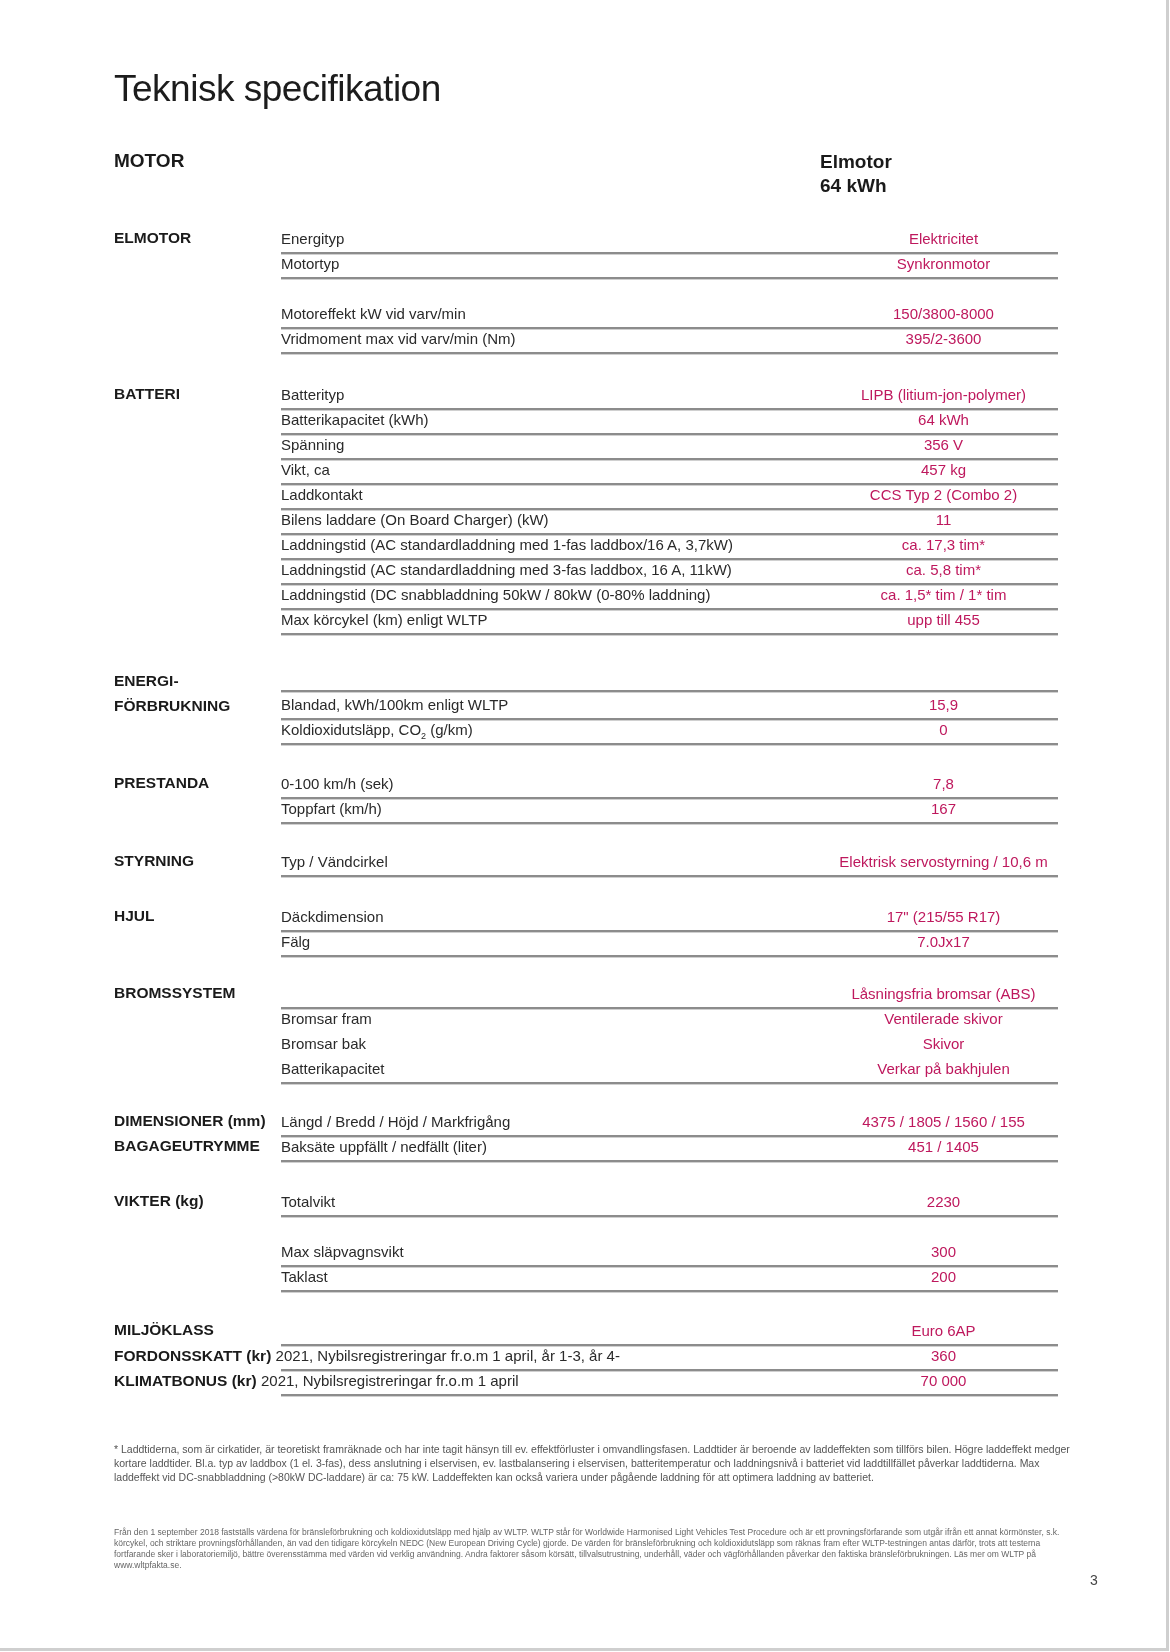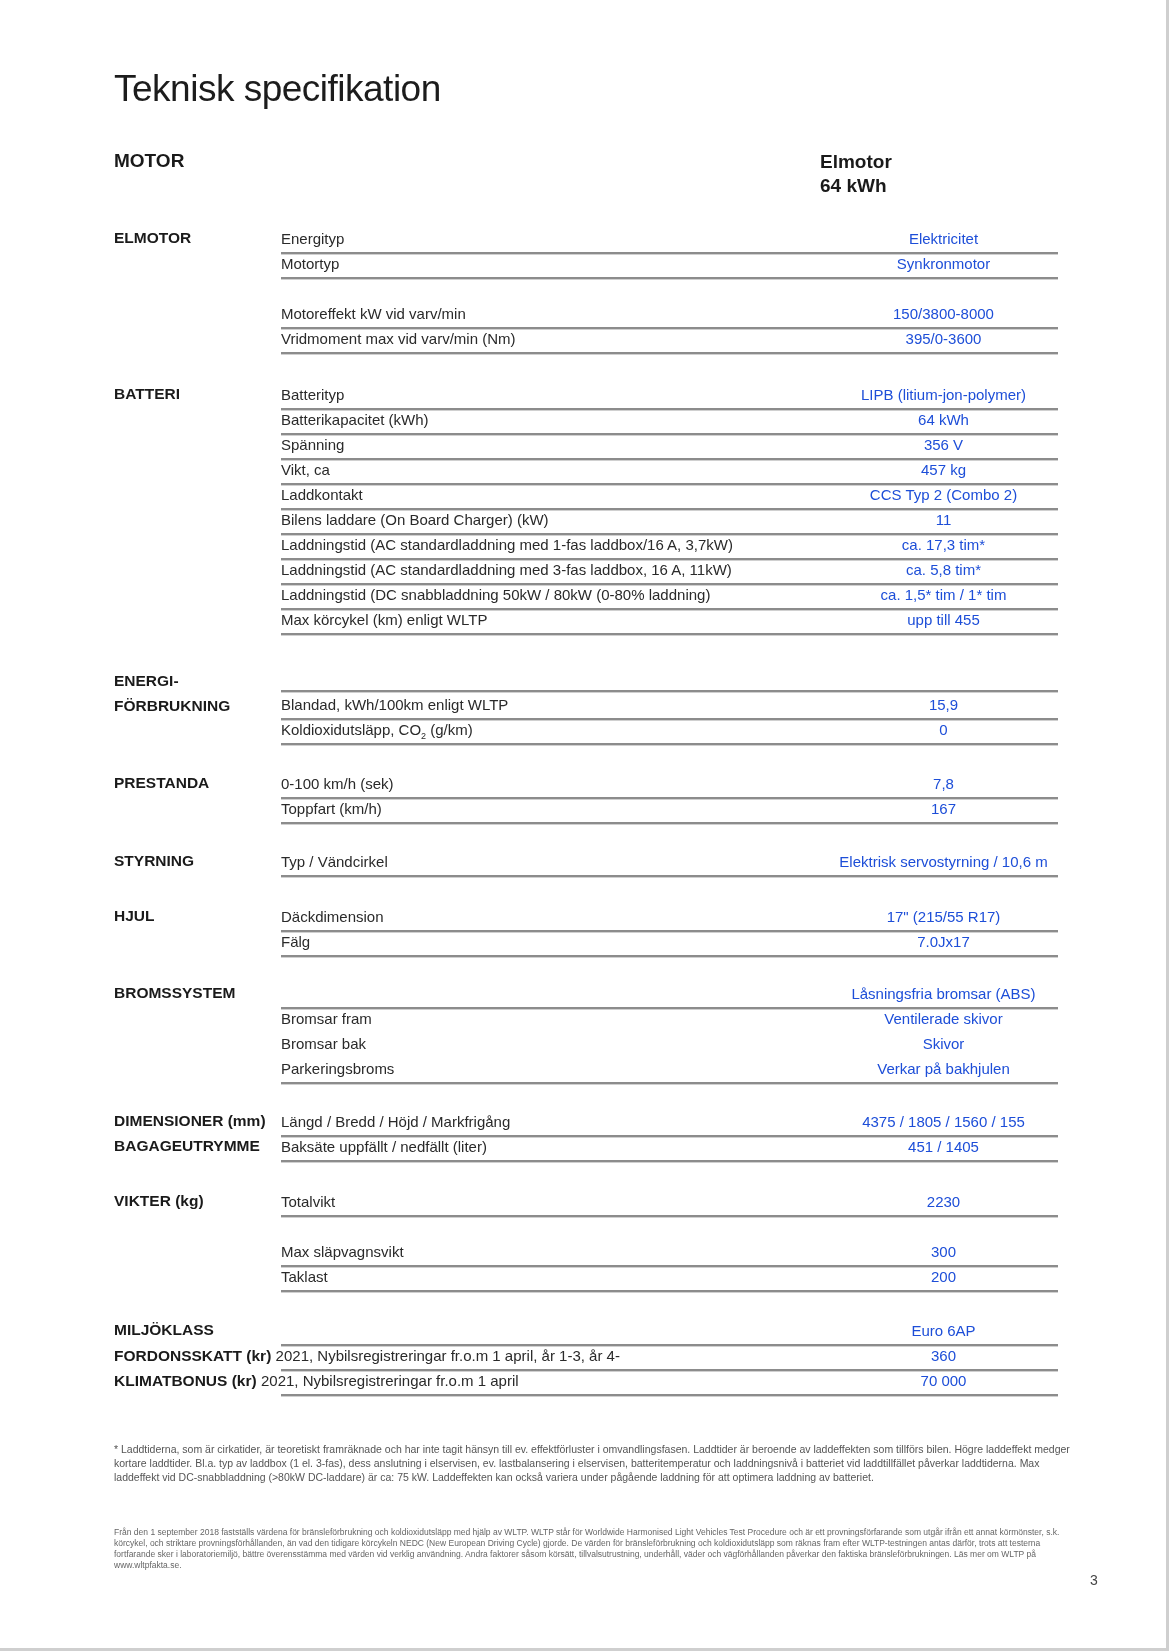--- a/index.html
+++ b/index.html
@@ -10,21 +10,21 @@
   .title { position: absolute; left: 114px; top: 68px; font-size: 37px; font-weight: 400;
            letter-spacing: -0.5px; color: #1c1c1c; }
   .motor-head { position: absolute; left: 114px; top: 150px; font-size: 19px; font-weight: 700; }
   .model-head { position: absolute; left: 820px; top: 150px; font-size: 19px; font-weight: 700; line-height: 24px; }
   .sec-label { position: absolute; left: 114px; font-size: 15.5px; font-weight: 700; white-space: nowrap; }
   .row { position: absolute; left: 281px; width: 777px; height: 25px;
          border-bottom: 2px solid #8c8c8c; box-shadow: 0 1px 0 #d0d0d0; }
   .row.noline { border-bottom: none; box-shadow: none; }
   .row .k { position: absolute; left: 0; top: 3px; font-size: 15px; color: #2a2a2a; white-space: nowrap; }
   .row .v { position: absolute; left: 540px; width: 245px; text-align: center; top: 3px;
-            font-size: 15px; color: #1d4ed8; white-space: nowrap; }
+            font-size: 15px; color: #be185d; white-space: nowrap; }
   .topline { position: absolute; left: 281px; width: 777px; border-top: 2px solid #8c8c8c; box-shadow: 0 1px 0 #d0d0d0; }
   .inline-head { position: absolute; left: 114px; font-size: 15.5px; font-weight: 700; white-space: nowrap; }
   .inline-head .k2 { font-weight: 400; font-size: 15px; color: #2a2a2a; }
   .footnote { position: absolute; left: 114px; width: 960px; font-size: 10.5px; line-height: 14px; color: #555; }
   .footnote2 { position: absolute; left: 114px; width: 960px; font-size: 8.5px; line-height: 11px; color: #666; }
   .pagenum { position: absolute; left: 1090px; top: 1572px; font-size: 14px; color: #444; }
   sub { font-size: 9px; }
 </style>
 </head>
 <body>
@@ -47,21 +47,21 @@
   <div class="row" style="top:252px">
       <span class="k">Motortyp</span>
       <span class="v">Synkronmotor</span>
     </div>
   <div class="row" style="top:302px">
       <span class="k">Motoreffekt kW vid varv/min</span>
       <span class="v">150/3800-8000</span>
     </div>
   <div class="row" style="top:327px">
       <span class="k">Vridmoment max vid varv/min (Nm)</span>
-      <span class="v">395/0-3600</span>
+      <span class="v">395/2-3600</span>
     </div>
 
   <div class="sec-label" style="top:385px">BATTERI</div>
   <div class="row" style="top:383px">
       <span class="k">Batterityp</span>
       <span class="v">LIPB (litium-jon-polymer)</span>
     </div>
   <div class="row" style="top:408px">
       <span class="k">Batterikapacitet (kWh)</span>
       <span class="v">64 kWh</span>
@@ -146,21 +146,21 @@
     </div>
   <div class="row noline" style="top:1007px">
       <span class="k">Bromsar fram</span>
       <span class="v">Ventilerade skivor</span>
     </div>
   <div class="row noline" style="top:1032px">
       <span class="k">Bromsar bak</span>
       <span class="v">Skivor</span>
     </div>
   <div class="row" style="top:1057px">
-      <span class="k">Parkeringsbroms</span>
+      <span class="k">Batterikapacitet</span>
       <span class="v">Verkar på bakhjulen</span>
     </div>
 
   <div class="sec-label" style="top:1112px">DIMENSIONER (mm)</div>
   <div class="row" style="top:1110px">
       <span class="k">Längd / Bredd / Höjd / Markfrigång</span>
       <span class="v">4375 / 1805 / 1560 / 155</span>
     </div>
   <div class="sec-label" style="top:1137px">BAGAGEUTRYMME</div>
   <div class="row" style="top:1135px">

